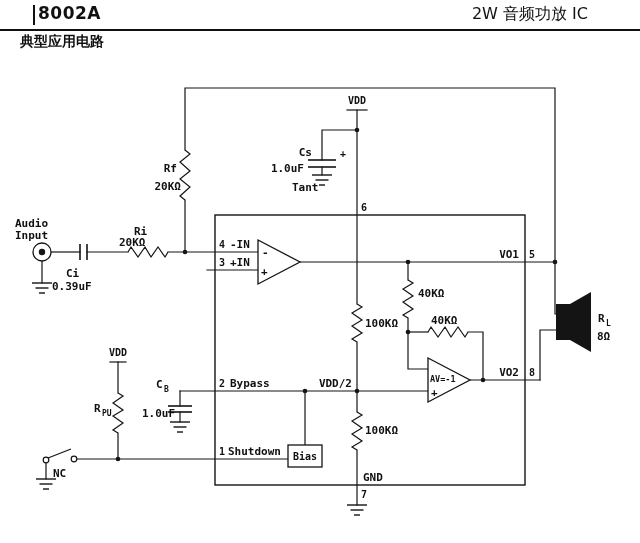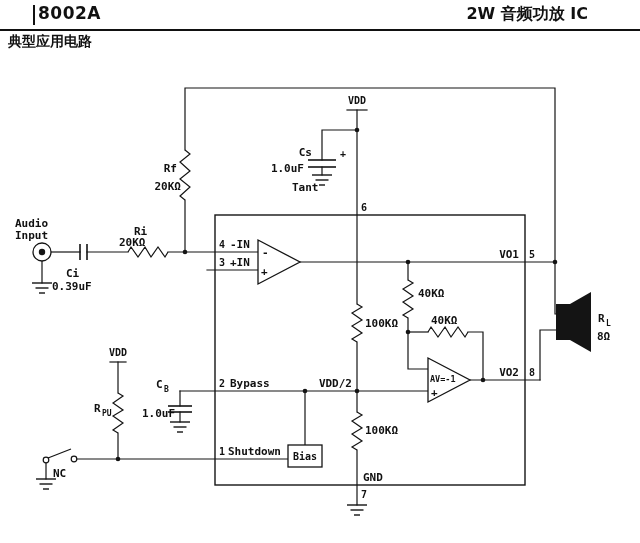--- a/index.html
+++ b/index.html
@@ -4,23 +4,23 @@
 <style>
   * { margin:0; padding:0; box-sizing:border-box; }
   body { background:#ffffff; font-family:"DejaVu Sans", sans-serif; }
   .page { position:relative; width:640px; height:543px; background:#ffffff; overflow:hidden; }
 
   
   .hdr { position:absolute; left:0; top:0; width:640px; height:30px;padding-left:48px; }
   .logo-bar { position:absolute; left:33px; top:5px; width:2px; height:20px; background:#111; }
   .part-no { position:absolute; left:38px; top:3px; font-size:17px; font-weight:bold; color:#111; letter-spacing:0.5px; }
   .doc-note { position:absolute; left:97px; top:10px; font-size:11px; font-weight:bold; color:#111; }
-  .prod-title { position:absolute; right:52px; top:4px; font-size:16px; font-weight:bold; color:#111; }
+  .prod-title { position:absolute; right:52px; top:4px; font-size:16px; font-weight:normal; color:#111; }
   .hdr-rule { position:absolute; left:0; top:29px; width:640px; height:2px; background:#111; }
-  .section-title { position:absolute; left:8px; top:33px; font-size:14px; font-weight:bold; color:#111;font-family:Liberation Serif, serif; }
+  .section-title { position:absolute; left:20px; top:33px; font-size:14px; font-weight:bold; color:#111;font-family:Liberation Serif, serif; }
 
   svg.schem { position:absolute; left:0; top:0; }
   .st  { font:bold 11px "DejaVu Sans Mono", monospace; fill:#111; }
   .s10 { font:bold 10px "DejaVu Sans Mono", monospace; fill:#111; }
   .s8  { font:bold 8px  "DejaVu Sans Mono", monospace; fill:#111; }
   .s85 { font:bold 8.5px "DejaVu Sans Mono", monospace; fill:#111; }
 </style>
 </head>
 <body>
 

